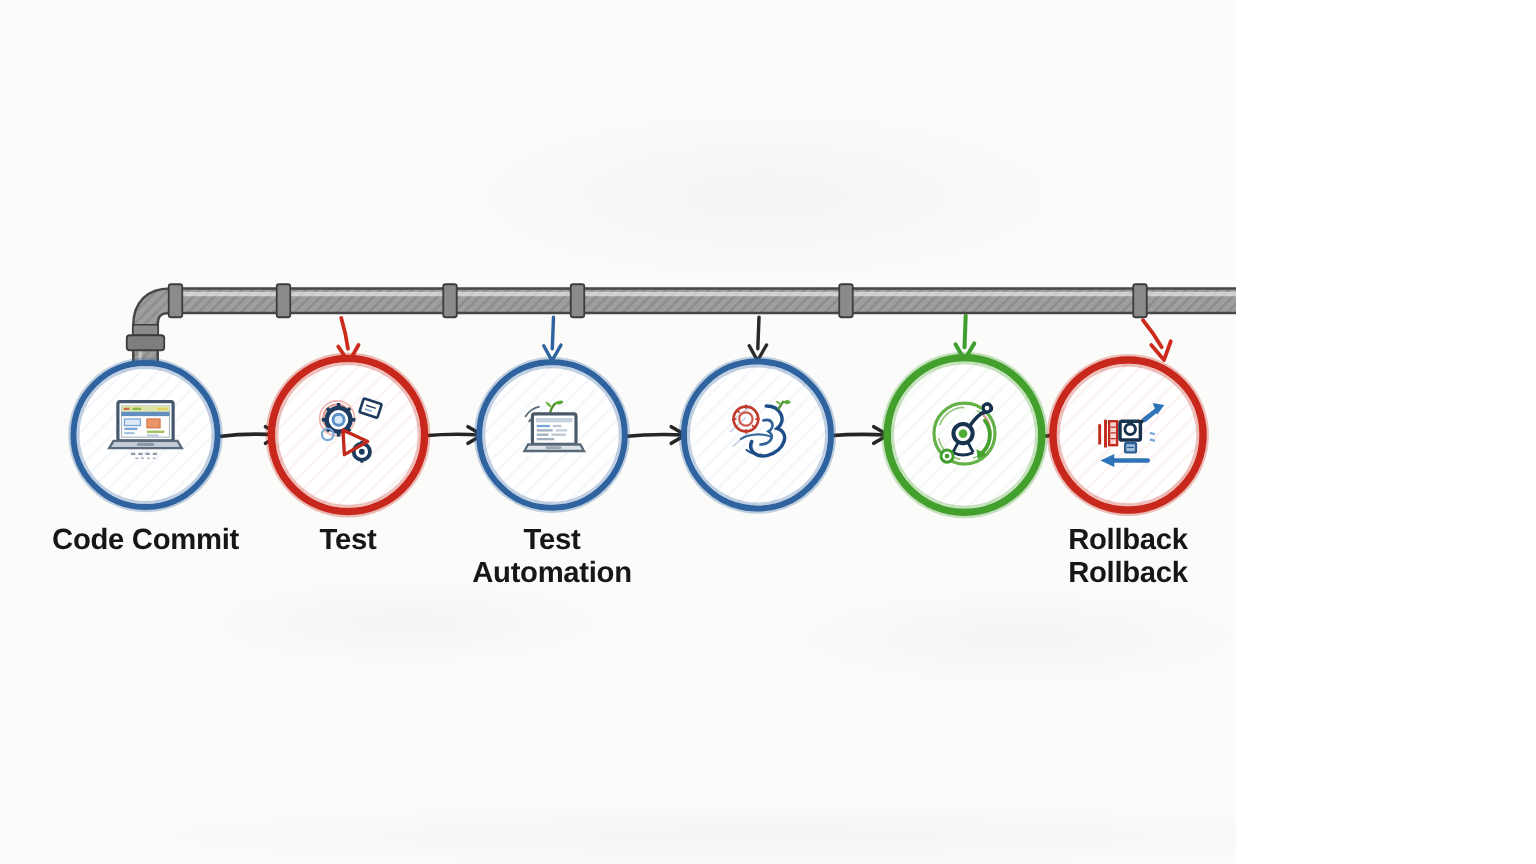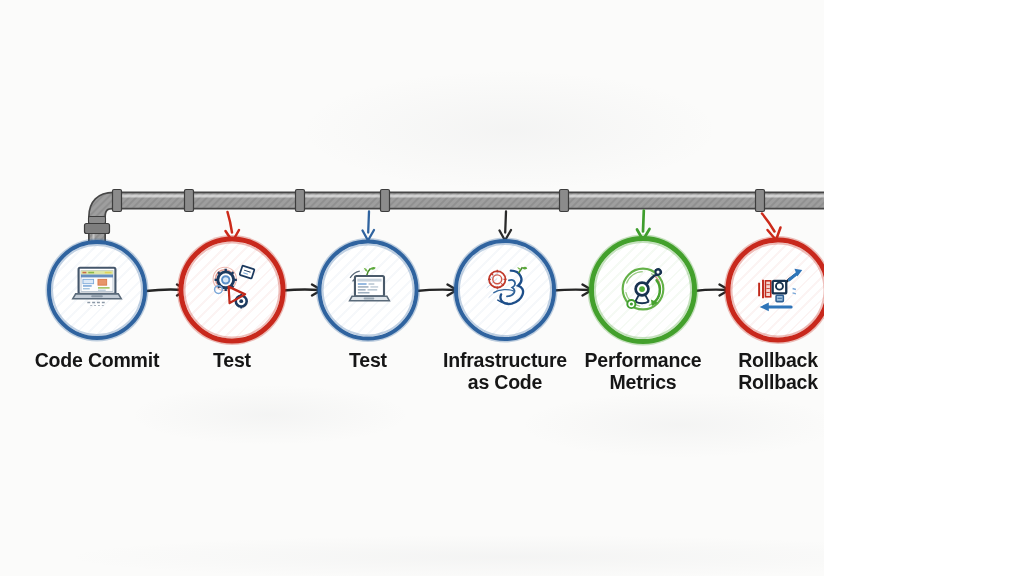--- a/index.html
+++ b/index.html
@@ -209,20 +209,21 @@
         <rect x="34" y="27.5" width="8" height="1.6" fill="#c5d0da"></rect>
         <rect x="21" y="30.5" width="8" height="1.6" fill="#9fb0c0"></rect>
         <rect x="31" y="30.5" width="10" height="1.6" fill="#b8c6d2"></rect>
         <rect x="21" y="33.5" width="12" height="1.6" fill="#9fb0c0"></rect>
         <path d="M15 38 L51 38 L53.5 42.5 L12.5 42.5 Z" fill="#dfe5ea" stroke="#5a6a7a" stroke-width="1.6"></path>
         <rect x="27" y="39.2" width="11" height="2" rx="1" fill="#9aa8b4"></rect>
       </svg>
     </div>
     <div class="label">
       <div>Test</div>
+      <div>Automation</div>
     </div>
   </div>
 
   <div class="node" style="left:430px;">
     <div class="circle c-blue" style="width:94px;height:94px;">
       <svg width="62" height="62" viewBox="0 0 64 64">
         <g stroke="#c3d2e6" stroke-width="1">
           <line x1="14" y1="22" x2="28" y2="12"></line>
             <line x1="13" y1="30" x2="24" y2="20"></line>
             <line x1="15" y1="40" x2="26" y2="30"></line>
@@ -238,24 +239,20 @@
             <line x1="28.2" y1="25.2" x2="30.5" y2="27.5"></line>
         </g>
         <path d="M38 12 C 48 12 52.5 22 45.5 27.5 C 55 30.5 50.5 43 39 46 C 30.5 48 25.5 42.5 28 36.5" fill="none" stroke="#1d4e89" stroke-width="2.4" stroke-linecap="round"></path>
         <path d="M36 22 C 42.5 20 44.5 26.5 39.5 29.5 C 44.5 32.5 41 38.5 34 38.5" fill="none" stroke="#2e6096" stroke-width="1.8" stroke-linecap="round"></path>
         <path d="M20 35 C 26 31 36 30.5 42 33.5" fill="none" stroke="#36699e" stroke-width="1.4"></path>
         <path d="M24 42 q5 4 11 3.5" fill="none" stroke="#1d4e89" stroke-width="1.4"></path>
         <line x1="46" y1="14.5" x2="50" y2="8.5" stroke="#4a8a2f" stroke-width="1.6"></line>
         <path d="M49.5 9 q4.5 -2.5 5.5 0.8 q-3.5 2.4 -5.5 -0.8 z" fill="#5aa83a"></path>
         <path d="M48.5 11.5 q-3 -0.5 -4 -3 q3 0 4 3 z" fill="#74b84a"></path>
       </svg>
-    </div>
-    <div class="label">
-      <div>Infrastructure</div>
-      <div>as Code</div>
     </div>
   </div>
 
   <div class="node" style="left:568px;">
     <div class="circle c-green thick" style="width:98px;height:98px;">
       <svg width="62" height="62" viewBox="0 0 64 64">
         <circle cx="32" cy="31" r="21" fill="none" stroke="#53a834" stroke-width="2.2" opacity="0.9"></circle>
         <circle cx="32" cy="31" r="18" fill="none" stroke="#6cb44e" stroke-width="1.2" stroke-dasharray="22 9" opacity="0.7"></circle>
         <path d="M44 17 A 18 18 0 0 1 49.5 33" fill="none" stroke="#e09a8a" stroke-width="1.4"></path>
         <path d="M45 12 q3 -3 5 0 q2 3 -2.2 4 l-4 1 C 40 20 36.5 24 34.5 28" fill="none" stroke="#17324f" stroke-width="2.4" stroke-linecap="round"></path>
@@ -264,27 +261,23 @@
         <path d="M40.2 41.8 L41.2 48.5 L47.5 45.2 Z" fill="#46a22e"></path>
         <circle cx="31" cy="31" r="6.6" fill="#fff" stroke="#17324f" stroke-width="2.8"></circle>
         <circle cx="31" cy="31" r="3" fill="#4fae35"></circle>
         <path d="M28 36.5 L24 44" stroke="#17324f" stroke-width="2" fill="none"></path>
         <path d="M34 36.5 L38 44" stroke="#17324f" stroke-width="2" fill="none"></path>
         <path d="M24 44 q7 3.5 14 0" stroke="#17324f" stroke-width="2" fill="none"></path>
         <circle cx="20" cy="46.5" r="4.2" fill="#fff" stroke="#3f9e2d" stroke-width="2"></circle>
         <circle cx="20" cy="46.5" r="1.6" fill="#3f9e2d"></circle>
       </svg>
     </div>
-    <div class="label">
-      <div>Performance</div>
-      <div>Metrics</div>
-    </div>
-  </div>
-
-  <div class="node" style="left:703px;">
+  </div>
+
+  <div class="node" style="left:677px;">
     <div class="circle c-red thick" style="width:95px;height:95px;">
       <svg width="62" height="62" viewBox="0 0 64 64">
         <path d="M12 24 v14" stroke="#c0291b" stroke-width="2" fill="none"></path>
         <path d="M16 21 v19" stroke="#c0291b" stroke-width="2" fill="none"></path>
         <rect x="18.5" y="22" width="5.5" height="16.5" fill="#f6d7d2" stroke="#c0291b" stroke-width="1.6"></rect>
         <line x1="19.5" y1="26" x2="23" y2="26" stroke="#c0291b" stroke-width="0.9"></line>
         <line x1="19.5" y1="30" x2="23" y2="30" stroke="#c0291b" stroke-width="0.9"></line>
         <line x1="19.5" y1="34" x2="23" y2="34" stroke="#c0291b" stroke-width="0.9"></line>
         <path d="M39 24 C 43 20 46 18 49 16" stroke="#1a1a1a" stroke-width="2.4" fill="none" stroke-linecap="round"></path>
         <rect x="26" y="22" width="14" height="13" rx="1.5" fill="#fff" stroke="#17324f" stroke-width="2.4"></rect>

